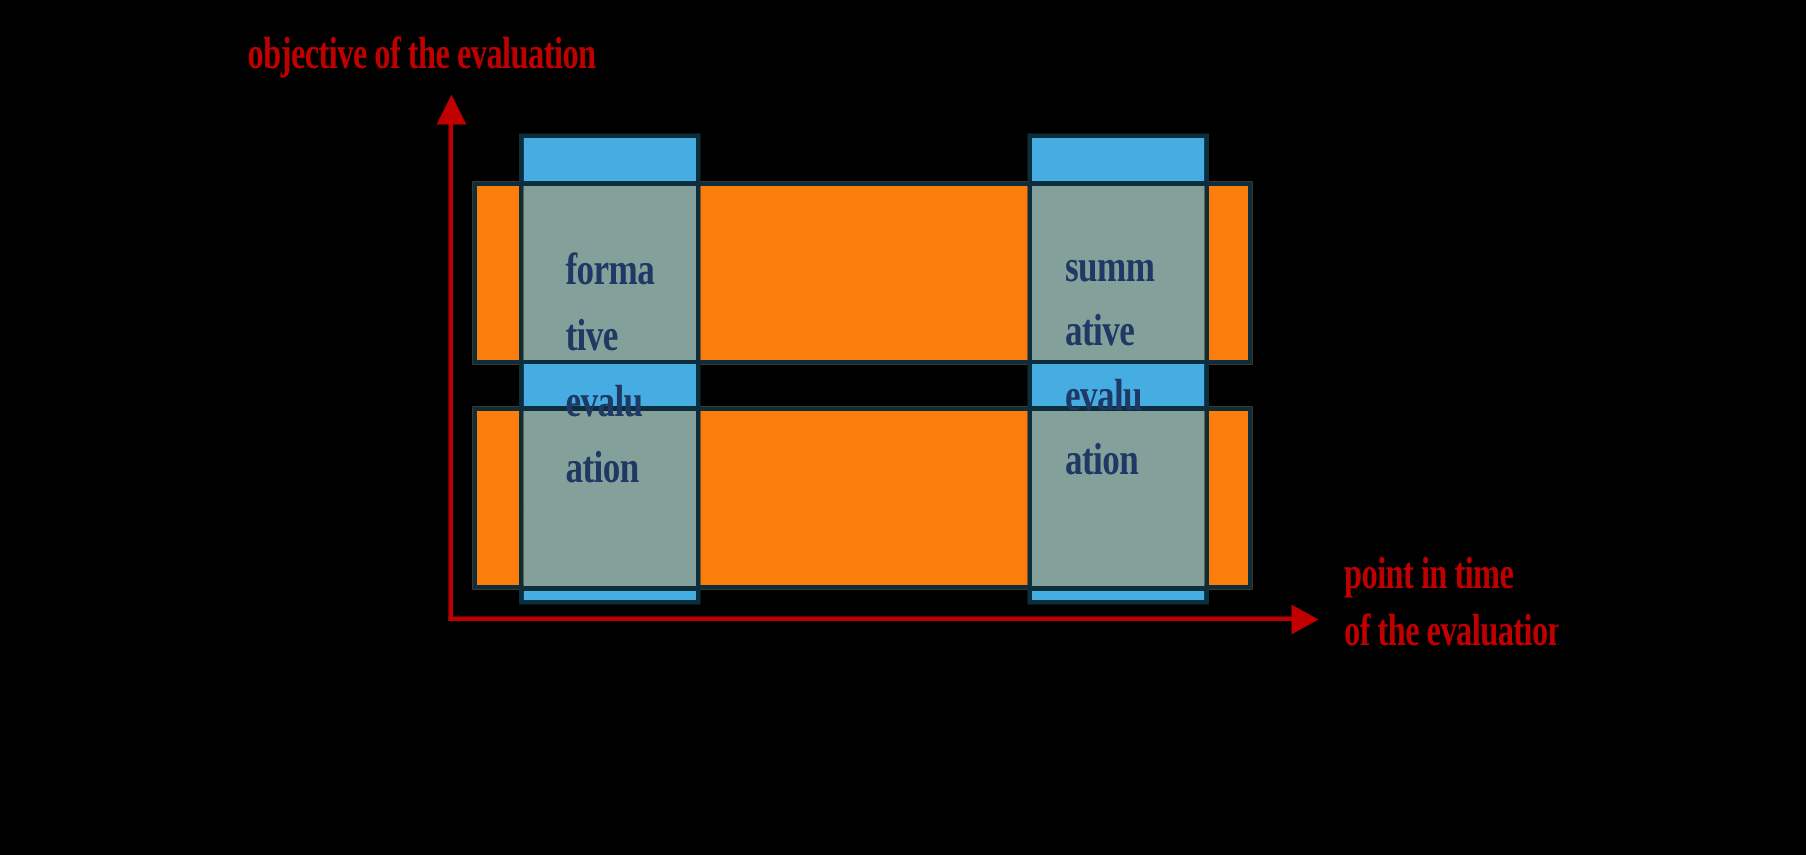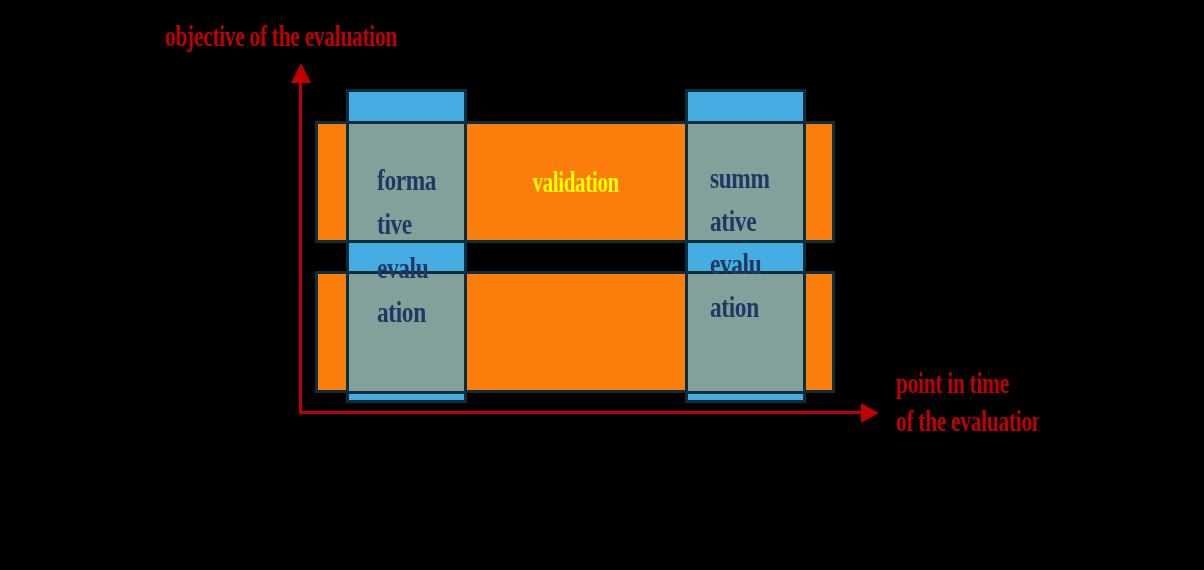--- a/index.html
+++ b/index.html
@@ -117,23 +117,20 @@
     <div>point in time</div>
     <div>of the evaluation</div>
   </div>
 
   <div class="abs orange-band" id="validation-band"></div>
   <div class="abs orange-band" id="verification-band"></div>
 
   <div class="abs vbar" id="formative-bar"></div>
   <div class="abs vbar" id="summative-bar"></div>
 
-  <div class="abs band-label-box" id="validation-labelbox">
-    <span class="band-label">validation</span>
-  </div>
 
   <div class="abs vbar-text" id="formative-text">
     <div>forma</div>
     <div>tive</div>
     <div>evalu</div>
     <div>ation</div>
   </div>
   <div class="abs vbar-text" id="summative-text">
     <div>summ</div>
     <div>ative</div>

